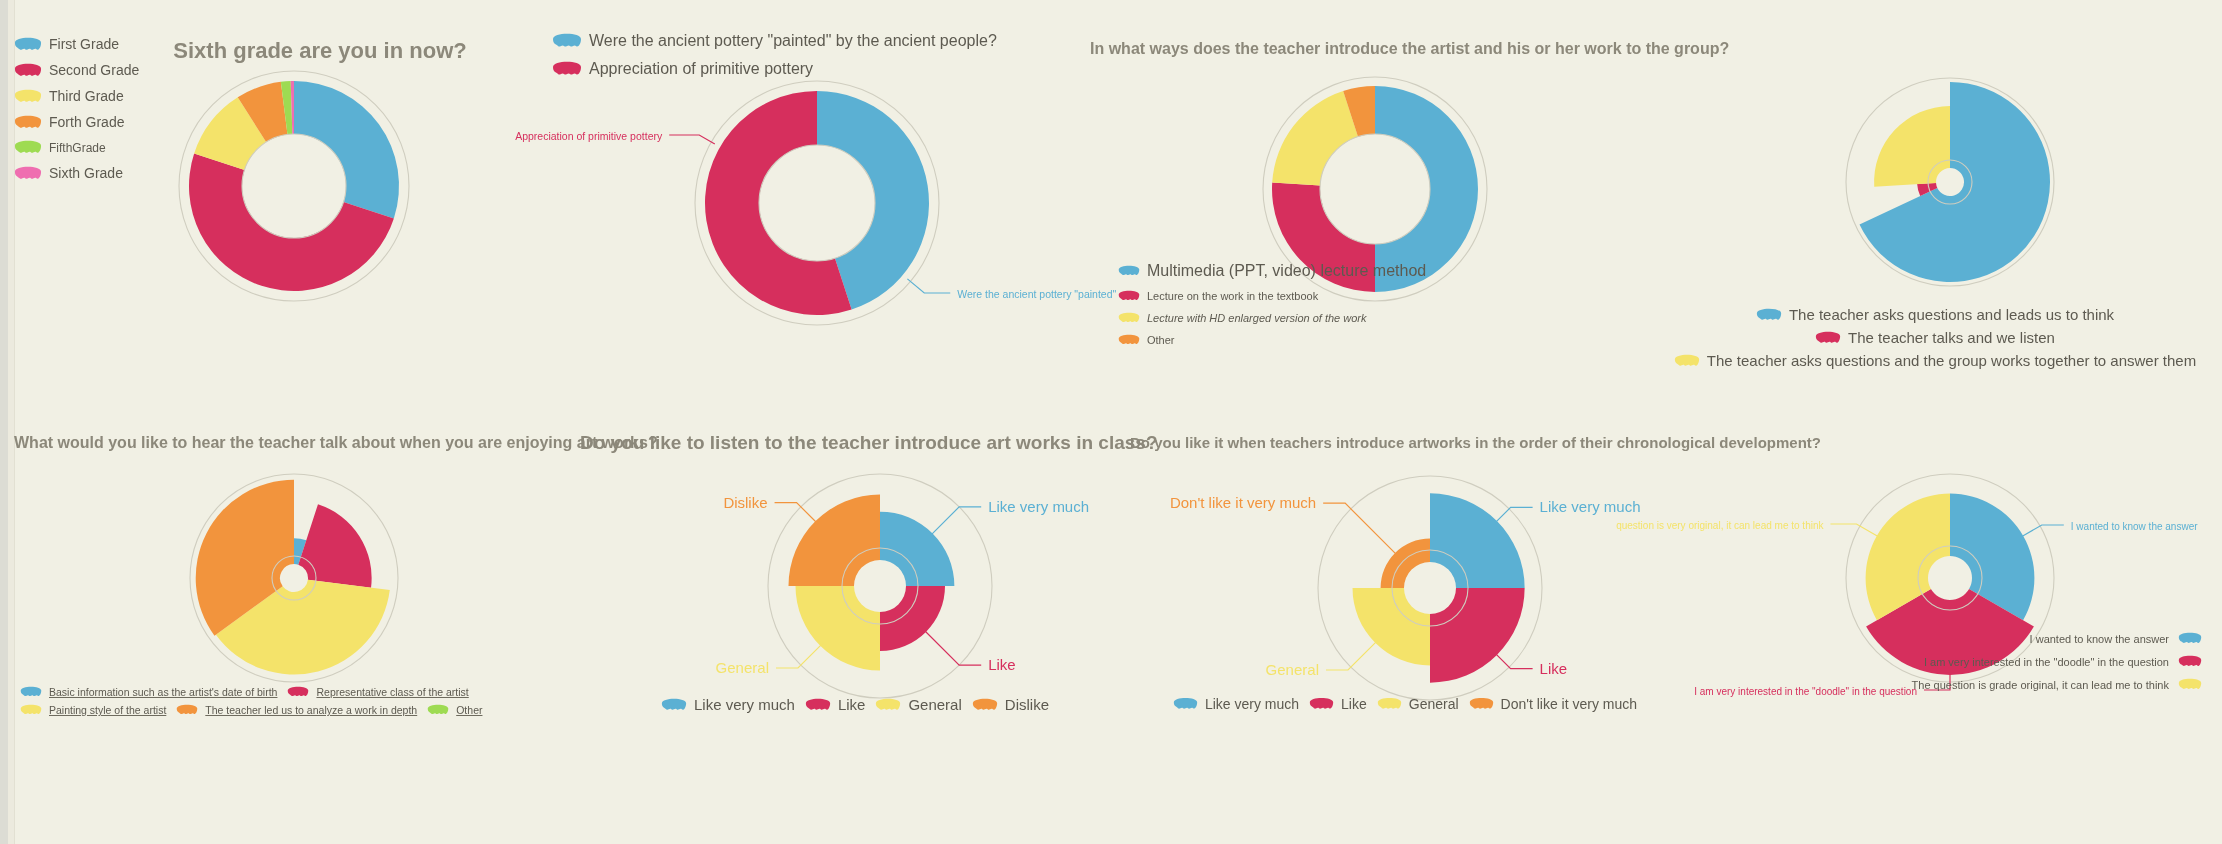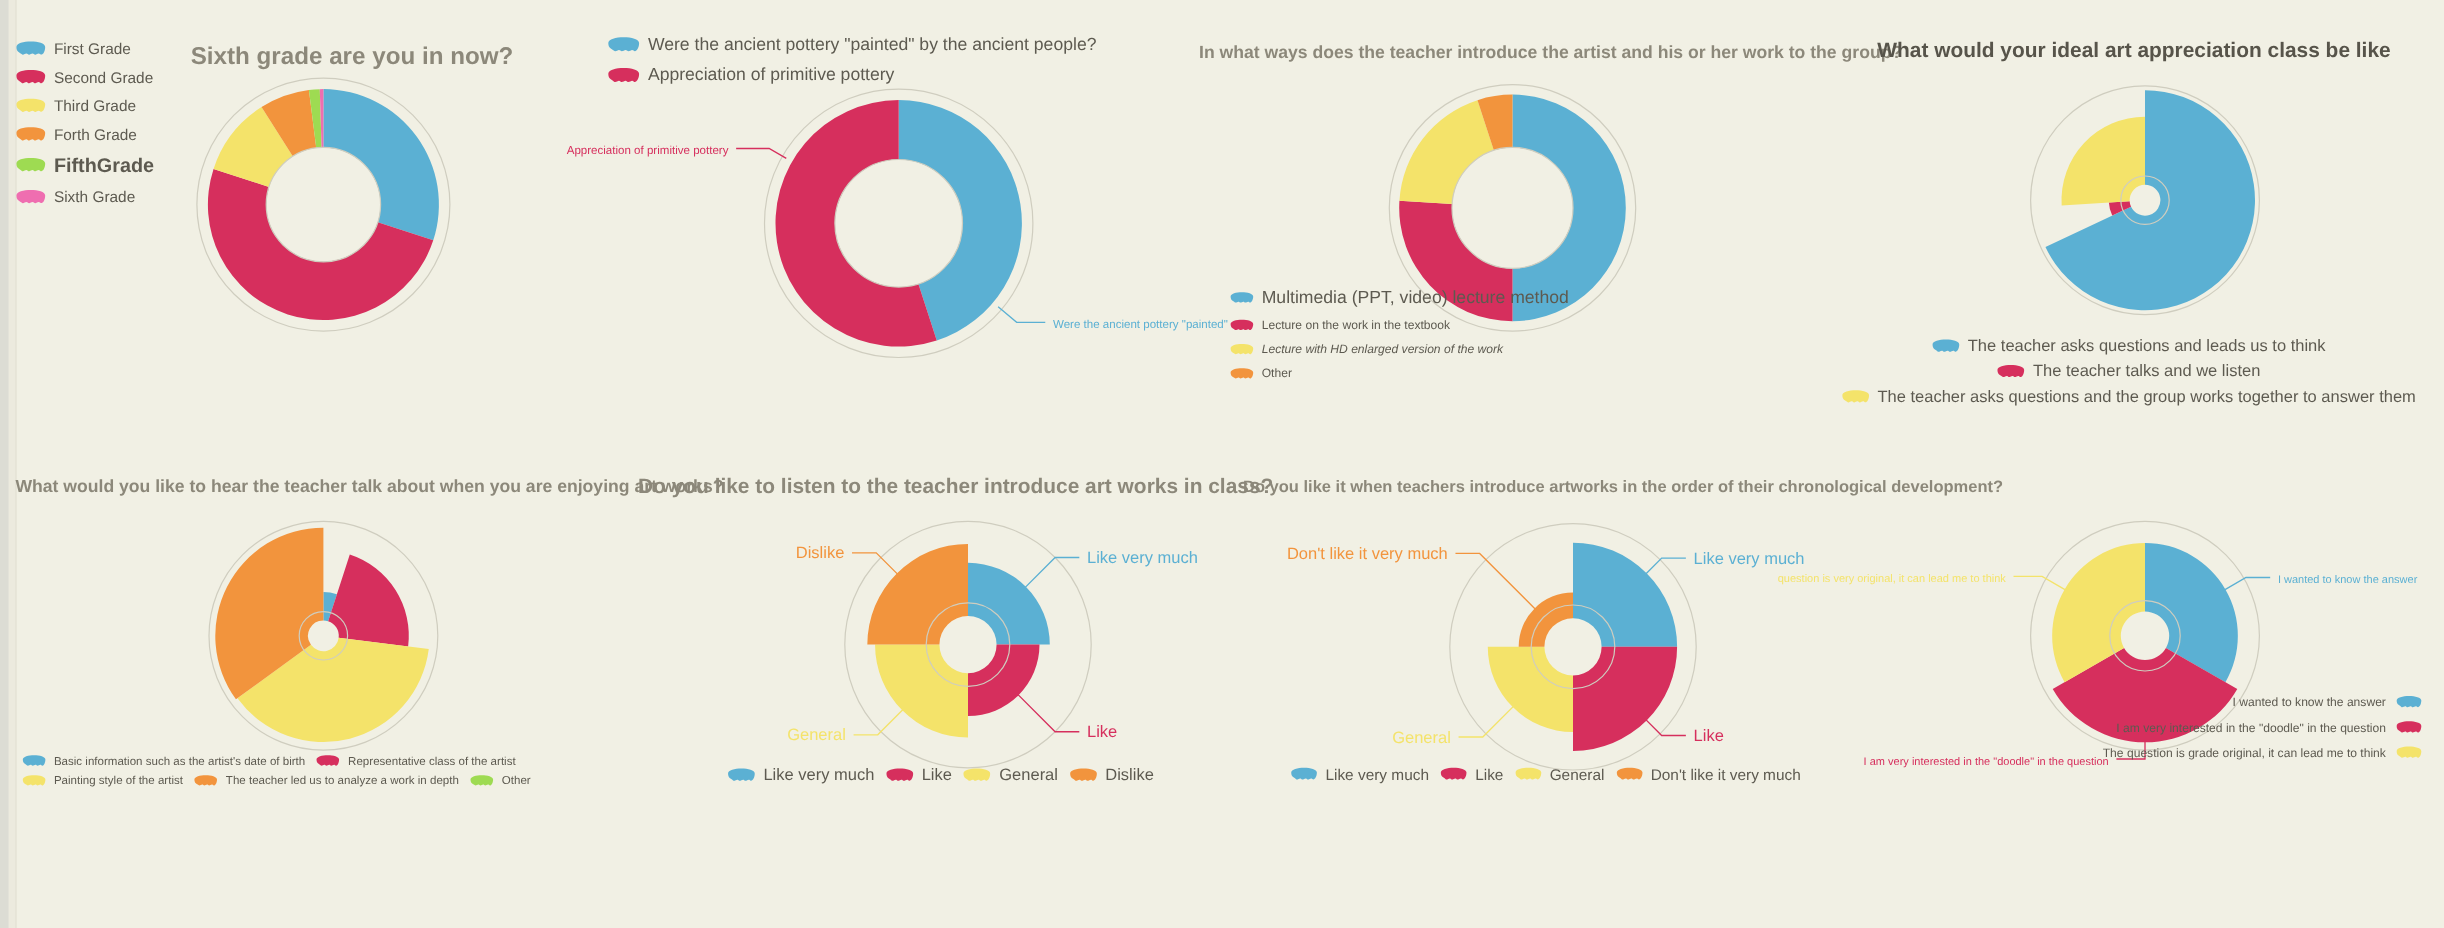--- a/index.html
+++ b/index.html
@@ -106,21 +106,21 @@
         <div class="legend-item">
           <svg width="28" height="15" viewBox="0 0 30 16" class="legend-swatch">
             <path d="M1 6 C1 -1 29 -1 29 6 C29 11 26 15 24 13 C22 11 20 15 18 13 C16 11 14 15 12 13 C10 11 8 15 6 13 C4 11 1 11 1 6 Z" fill="#f2943d"></path>
           </svg>
           <span class="legend-label" style="font-size: 14px;">Forth Grade</span>
         </div>
         <div class="legend-item">
           <svg width="28" height="15" viewBox="0 0 30 16" class="legend-swatch">
             <path d="M1 6 C1 -1 29 -1 29 6 C29 11 26 15 24 13 C22 11 20 15 18 13 C16 11 14 15 12 13 C10 11 8 15 6 13 C4 11 1 11 1 6 Z" fill="#9edb52"></path>
           </svg>
-          <span class="legend-label" style="font-size: 18px; font-weight: bold;">FifthGrade</span>
+          <span class="legend-label" style="font-size: 12px;">FifthGrade</span>
         </div>
         <div class="legend-item">
           <svg width="28" height="15" viewBox="0 0 30 16" class="legend-swatch">
             <path d="M1 6 C1 -1 29 -1 29 6 C29 11 26 15 24 13 C22 11 20 15 18 13 C16 11 14 15 12 13 C10 11 8 15 6 13 C4 11 1 11 1 6 Z" fill="#ef6eb0"></path>
           </svg>
           <span class="legend-label" style="font-size: 14px;">Sixth Grade</span>
         </div>
       </div>
   </div>
 
@@ -207,21 +207,20 @@
         <div class="legend-item">
           <svg width="22" height="12" viewBox="0 0 30 16" class="legend-swatch">
             <path d="M1 6 C1 -1 29 -1 29 6 C29 11 26 15 24 13 C22 11 20 15 18 13 C16 11 14 15 12 13 C10 11 8 15 6 13 C4 11 1 11 1 6 Z" fill="#f2943d"></path>
           </svg>
           <span class="legend-label" style="font-size: 11px;">Other</span>
         </div>
       </div>
   </div>
 
   <div class="panel" style="left:1660px; top:28px; width:560px; height:320px;">
-    <div class="chart-title dark" style="font-size:19px; position:absolute; left:0; top:8px; width:560px;">What would your ideal art appreciation class be like</div>
     <div id="chart-ideal" style="position:absolute; left:180px; top:44px;">
         <svg width="220" height="220" viewBox="0 0 220 220">
           <circle cx="110" cy="110" r="104" fill="none" stroke="#cfcdbf" stroke-width="1.1"></circle>
           <path d="M 110 10 A 100 100 0 1 1 19.517294753398048 152.57792915650725 L 97.33242126547573 115.96091008191101 A 14 14 0 1 0 110 96 Z" fill="#5bb0d3" stroke="none"></path>
           <path d="M 80.21309343281864 124.01665427832219 A 32.92 32.92 0 0 1 77.1449601001413 112.06706390290498 L 96.0276258020042 110.87906727341037 A 14 14 0 0 0 97.33242126547573 115.96091008191101 Z" fill="#d62f5d" stroke="none"></path>
           <path d="M 34.22981077772563 114.76705624266542 A 75.91999999999999 75.91999999999999 0 0 1 110.00000000000006 34.08000000000001 L 110.00000000000001 96 A 14 14 0 0 0 96.0276258020042 110.87906727341037 Z" fill="#f4e36a" stroke="none"></path>
           <circle cx="110" cy="110" r="22" fill="none" stroke="#cfcdbf" stroke-width="1.1"></circle>
         </svg>
       </div>
     <div class="legend" id="ideal-legend-host" style="position:absolute; left:0; top:278px; width:560px;">
@@ -251,21 +250,21 @@
     <div id="chart-hear" style="position:absolute; left:170px; top:44px;">
         <svg width="220" height="220" viewBox="0 0 220 220">
           <circle cx="110" cy="110" r="104" fill="none" stroke="#cfcdbf" stroke-width="1.1"></circle>
           <path d="M 110 70.2 A 39.8 39.8 0 0 1 122.2988763761229 72.1479506514529 L 114.32623792124926 96.68520877186785 A 14 14 0 0 0 110 96 Z" fill="#5bb0d3" stroke="none"></path>
           <path d="M 133.9920794432709 36.159972074844276 A 77.64 77.64 0 0 1 187.02778541005608 119.73087225393259 L 123.88960581840269 111.75466526990026 A 14 14 0 0 0 114.32623792124926 96.68520877186785 Z" fill="#d62f5d" stroke="none"></path>
           <path d="M 205.79859555892597 122.10217703296922 A 96.56 96.56 0 0 1 31.881319023155086 166.75654396136122 L 98.67376207875074 118.22899353209462 A 14 14 0 0 0 123.88960581840269 111.75466526990026 Z" fill="#f4e36a" stroke="none"></path>
           <path d="M 30.489809792830172 167.76753459530426 A 98.28 98.28 0 0 1 109.99999999999999 11.719999999999999 L 110 96 A 14 14 0 0 0 98.67376207875074 118.22899353209462 Z" fill="#f2943d" stroke="none"></path>
           <circle cx="110" cy="110" r="22" fill="none" stroke="#cfcdbf" stroke-width="1.1"></circle>
         </svg>
       </div>
-    <div class="legend left" id="hear-legend-host" style="position:absolute; left:6px; top:262px; width:552px;">
+    <div class="legend left" id="hear-legend-host" style="position:absolute; left:6px; top:262px; width:552px;text-decoration:underline;">
         <div class="legend-item">
           <svg width="22" height="12" viewBox="0 0 30 16" class="legend-swatch">
             <path d="M1 6 C1 -1 29 -1 29 6 C29 11 26 15 24 13 C22 11 20 15 18 13 C16 11 14 15 12 13 C10 11 8 15 6 13 C4 11 1 11 1 6 Z" fill="#5bb0d3"></path>
           </svg>
           <span class="legend-label" style="font-size: 10.5px;">Basic information such as the artist's date of birth</span>
         </div>
         <div class="legend-item">
           <svg width="22" height="12" viewBox="0 0 30 16" class="legend-swatch">
             <path d="M1 6 C1 -1 29 -1 29 6 C29 11 26 15 24 13 C22 11 20 15 18 13 C16 11 14 15 12 13 C10 11 8 15 6 13 C4 11 1 11 1 6 Z" fill="#d62f5d"></path>
           </svg>

